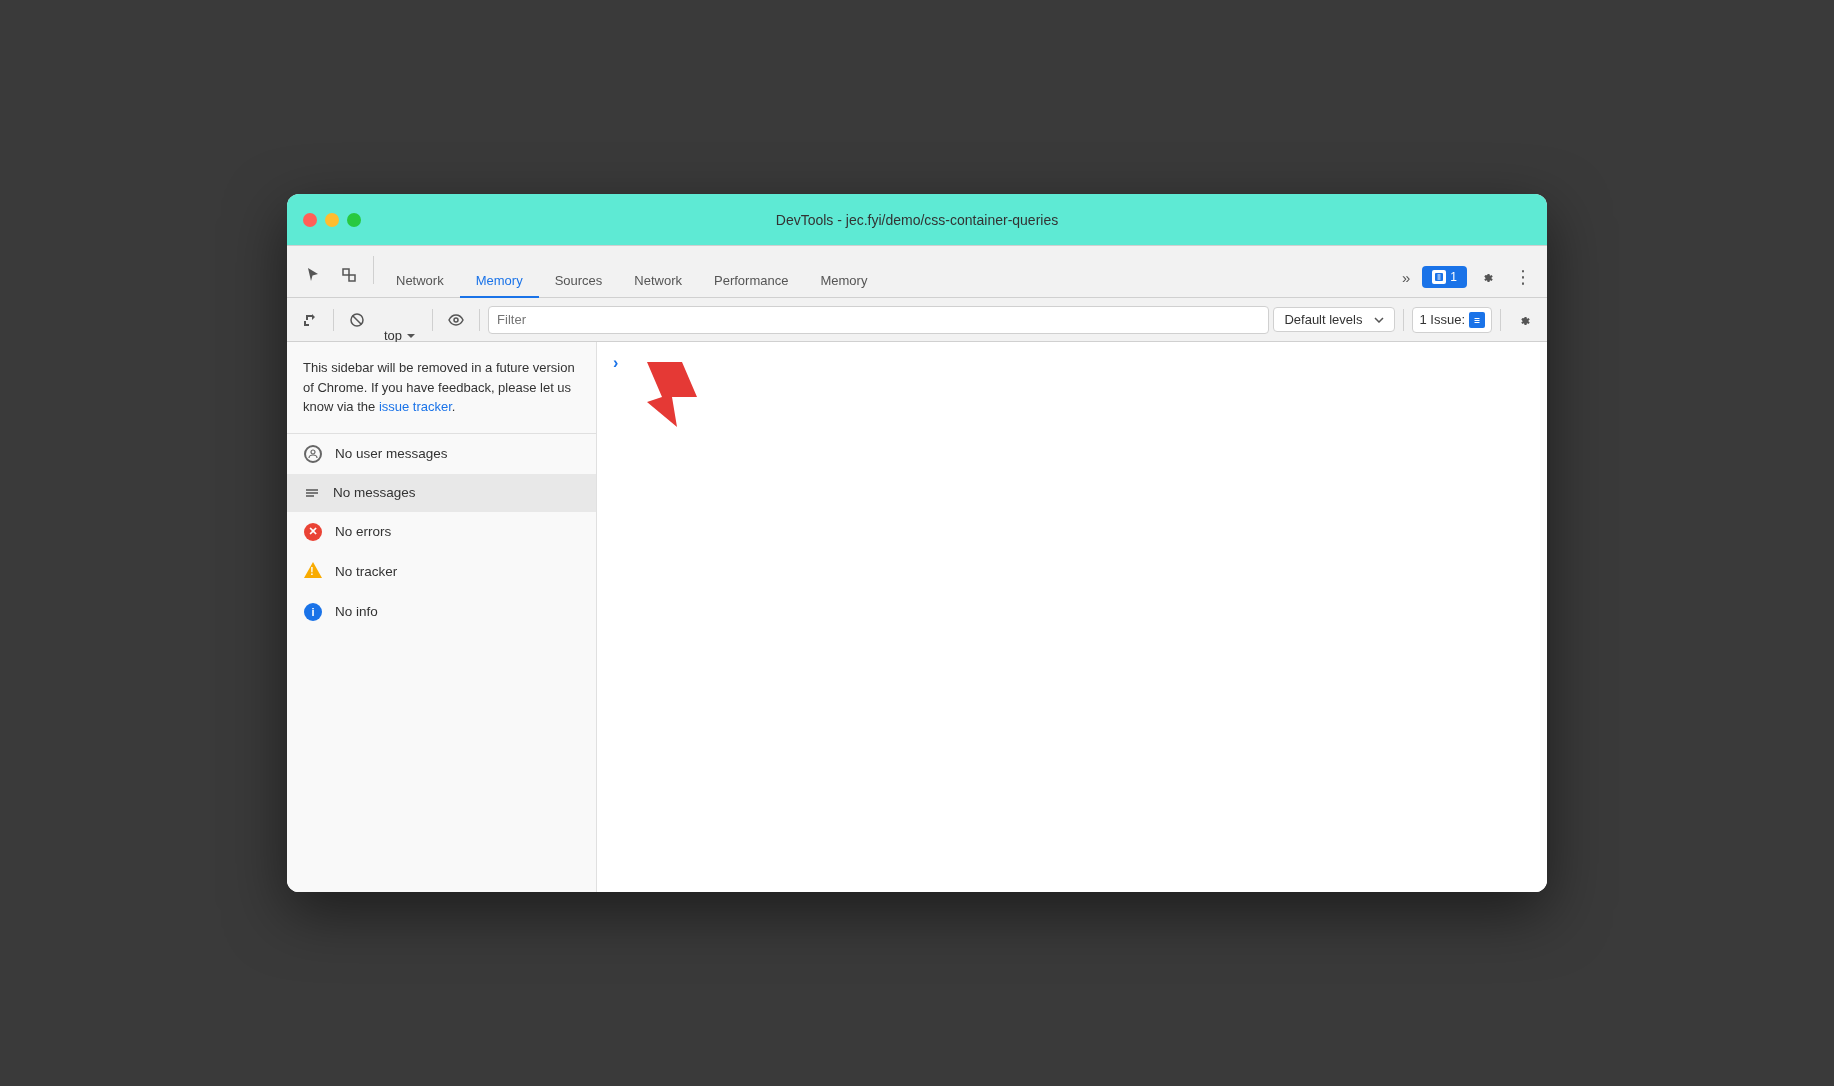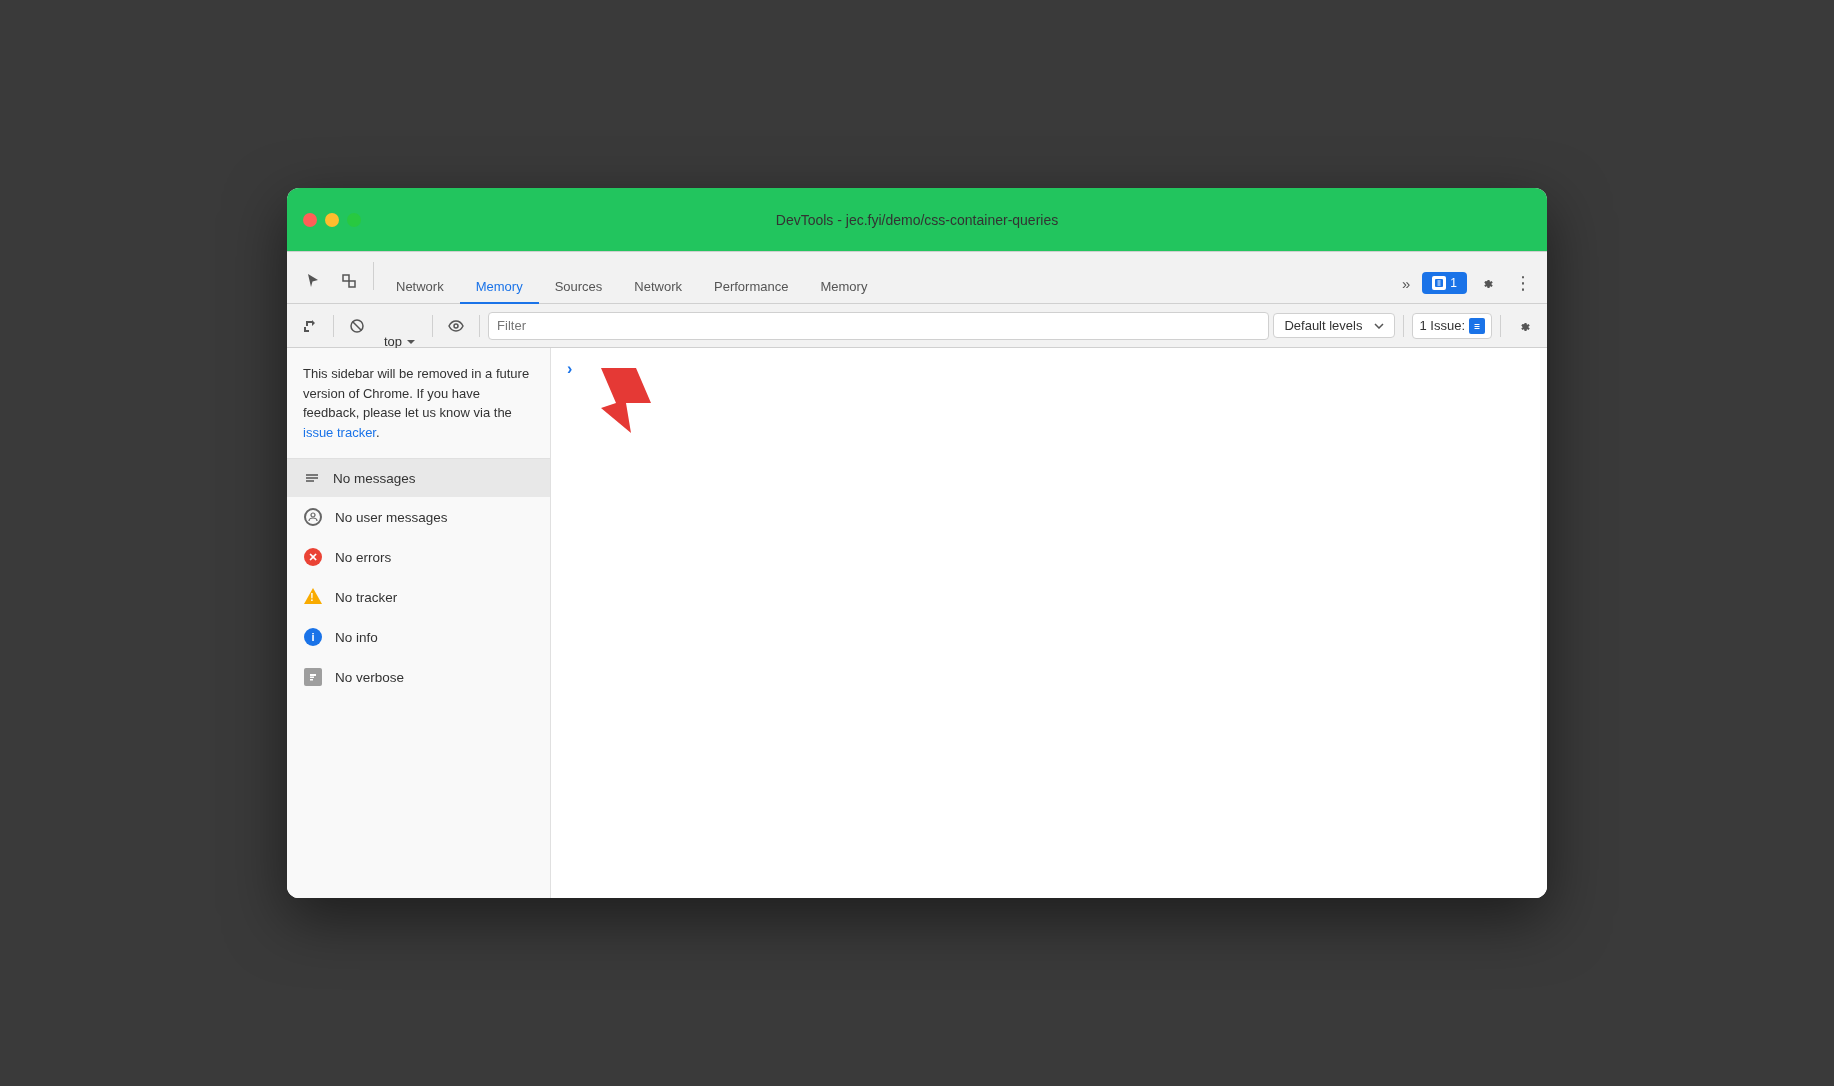--- a/index.html
+++ b/index.html
@@ -12,22 +12,22 @@
       font-family: -apple-system, BlinkMacSystemFont, 'Helvetica Neue', sans-serif;
     }
     .window {
       width: 1260px;
       background: #f2f2f2;
       border-radius: 12px;
       box-shadow: 0 20px 60px rgba(0,0,0,0.5);
       overflow: hidden;
     }
     .title-bar {
-      background: #22c55e;
-      height: 64px;
+      background: #5eead4;
+      height: 52px;
       display: flex;
       align-items: center;
       justify-content: center;
       position: relative;
       border-bottom: 1px solid #d0d0d0;
     }
     .traffic-lights {
       position: absolute;
       left: 16px;
       display: flex;
@@ -197,21 +197,21 @@
       color: #333;
       cursor: pointer;
       white-space: nowrap;
     }
     .main-content {
       display: flex;
       height: 550px;
       background: white;
     }
     .sidebar {
-      width: 264px;
+      width: 310px;
       border-right: 1px solid #e0e0e0;
       background: #f9f9f9;
       display: flex;
       flex-direction: column;
     }
     .sidebar-notice {
       padding: 16px;
       font-size: 13px;
       color: #333;
       line-height: 1.5;
@@ -436,43 +436,43 @@
   </div>
 
   <div class="main-content">
 
     <div class="sidebar">
       <div class="sidebar-notice">
         <span>This sidebar will be removed in a future version of Chrome. If you have feedback, please let us know via the </span><a href="#">issue tracker</a><span>.</span>
       </div>
       <div class="sidebar-menu">
 
-        <div class="sidebar-item active">
-          <div class="sidebar-item-icon messages-icon">
-            <svg width="16" height="14" viewBox="0 0 16 14" fill="none" stroke="#555" stroke-width="1.5">
-              <line x1="2" y1="4" x2="14" y2="4"></line>
-              <line x1="2" y1="7" x2="14" y2="7"></line>
-              <line x1="2" y1="10" x2="10" y2="10"></line>
-            </svg>
-          </div>
-          <span>No messages</span>
-        </div>
-
         <div class="sidebar-item">
           <div class="sidebar-item-icon">
             <div class="user-icon">
               <svg width="10" height="10" viewBox="0 0 10 10" fill="none" stroke="#666" stroke-width="1.2">
                 <circle cx="5" cy="3" r="2"></circle>
                 <path d="M1 9c0-2 1.8-3 4-3s4 1 4 3"></path>
               </svg>
             </div>
           </div>
           <span>No user messages</span>
         </div>
 
+        <div class="sidebar-item active">
+          <div class="sidebar-item-icon messages-icon">
+            <svg width="16" height="14" viewBox="0 0 16 14" fill="none" stroke="#555" stroke-width="1.5">
+              <line x1="2" y1="4" x2="14" y2="4"></line>
+              <line x1="2" y1="7" x2="14" y2="7"></line>
+              <line x1="2" y1="10" x2="10" y2="10"></line>
+            </svg>
+          </div>
+          <span>No messages</span>
+        </div>
+
         <div class="sidebar-item">
           <div class="sidebar-item-icon">
             <div class="error-circle">✕</div>
           </div>
           <span>No errors</span>
         </div>
 
         <div class="sidebar-item">
           <div class="sidebar-item-icon" style="position:relative;">
             <div style="position:relative;display:inline-block;">
@@ -485,30 +485,20 @@
           <span>No tracker</span>
         </div>
 
         <div class="sidebar-item">
           <div class="sidebar-item-icon">
             <div class="info-circle">i</div>
           </div>
           <span>No info</span>
         </div>
 
-        <div class="sidebar-item">
-          <div class="sidebar-item-icon">
-            <div class="verbose-icon">
-              <svg width="10" height="10" viewBox="0 0 10 10" fill="white">
-                <path d="M2 2h6v2H2zM2 4.5h4v1.5H2zM2 7h3v1.5H2z"></path>
-              </svg>
-            </div>
-          </div>
-          <span>No verbose</span>
-        </div>
       </div>
     </div>
 
     <div class="console-area">
 
       <div style="position:absolute;top:10px;left:10px;z-index:10;">
         <svg width="90" height="80" viewBox="0 0 90 80">
           <polygon points="75,10 90,45 65,45 70,75 40,50 55,45 40,10" fill="#e53935"></polygon>
         </svg>
       </div>

